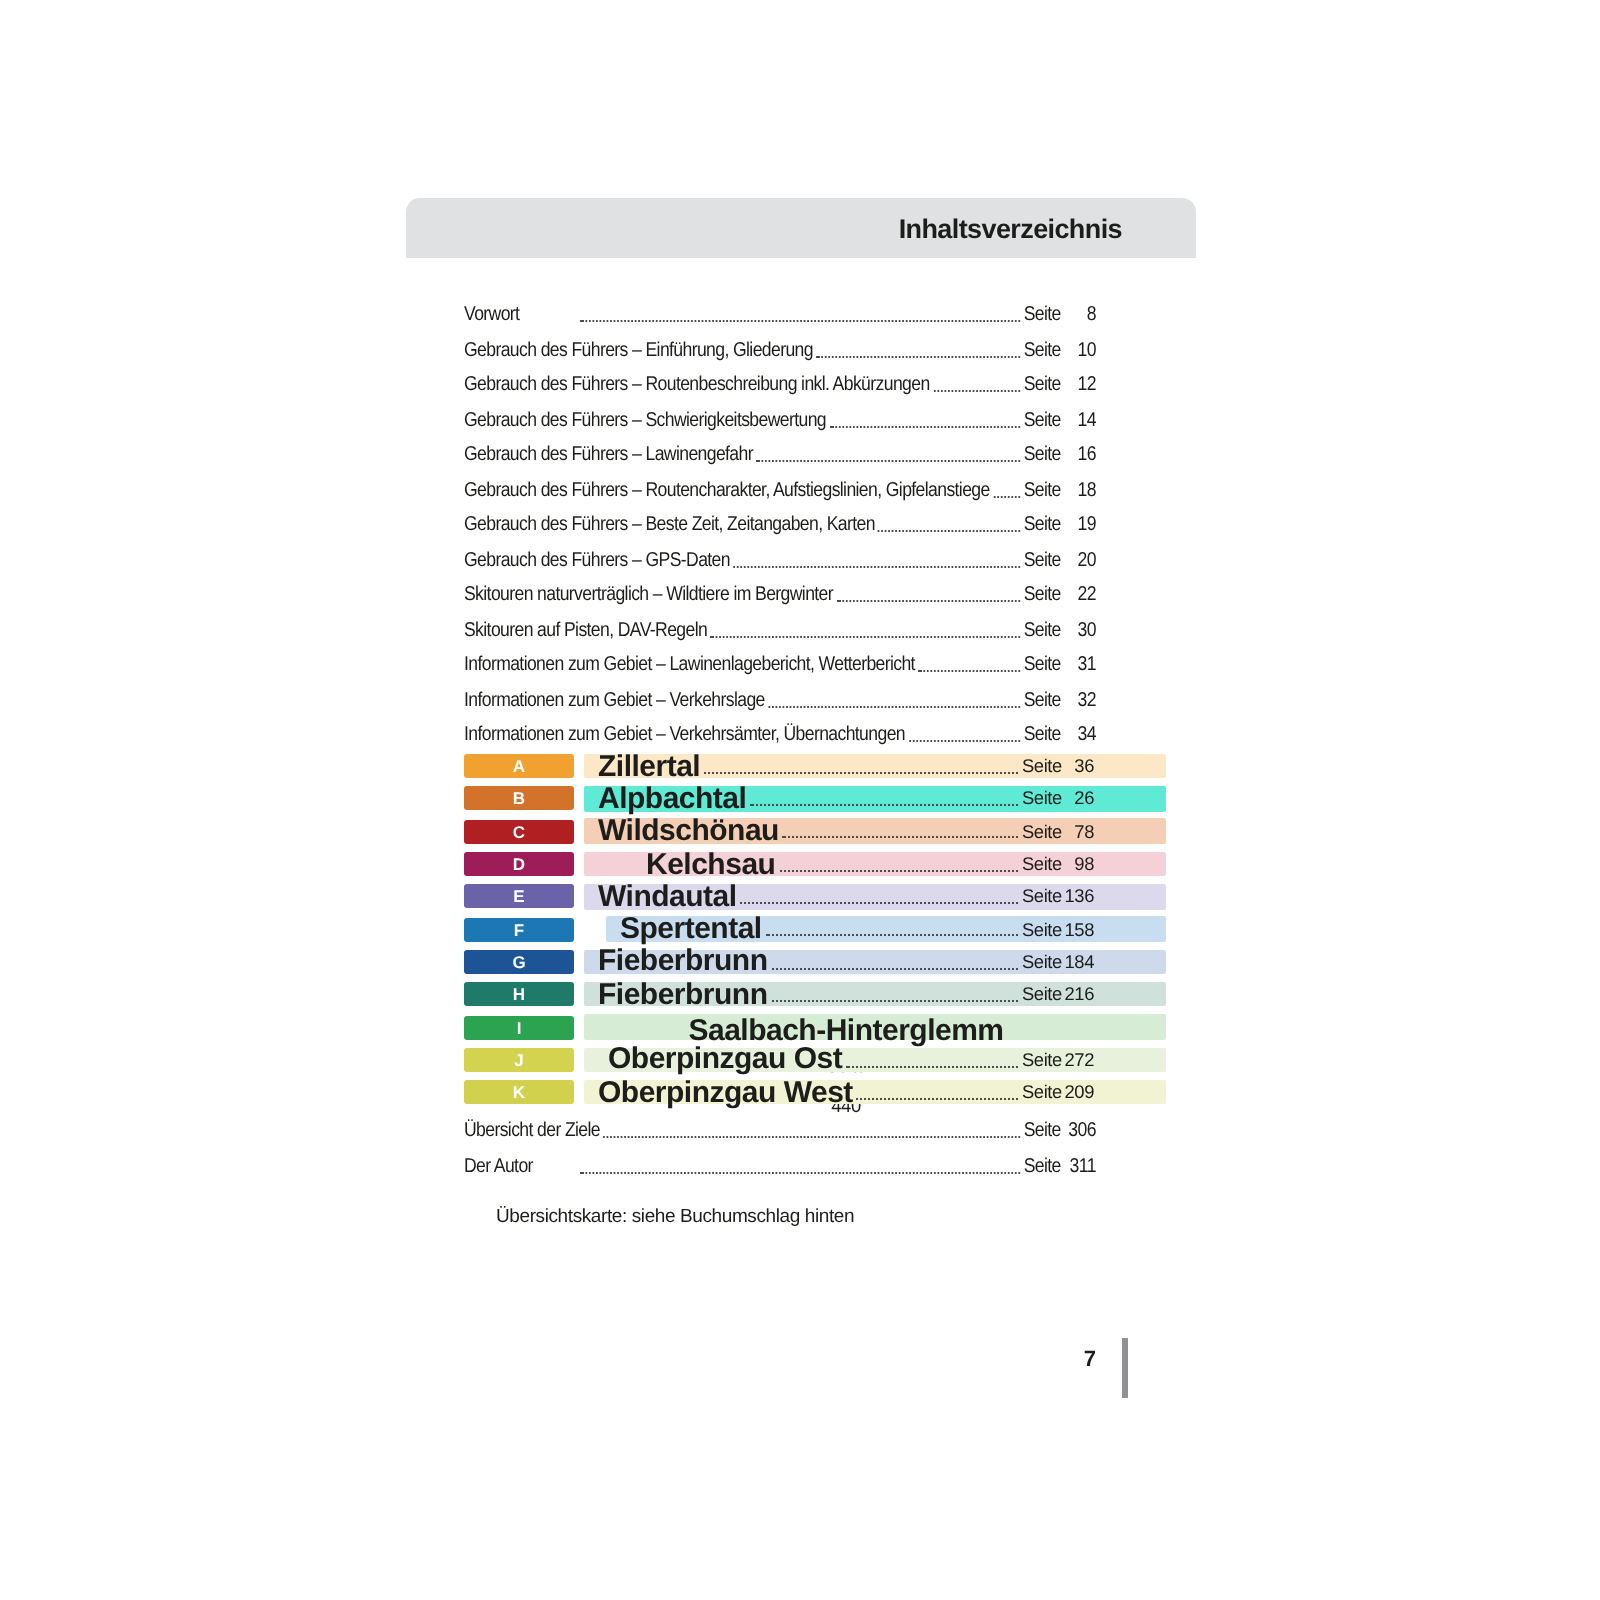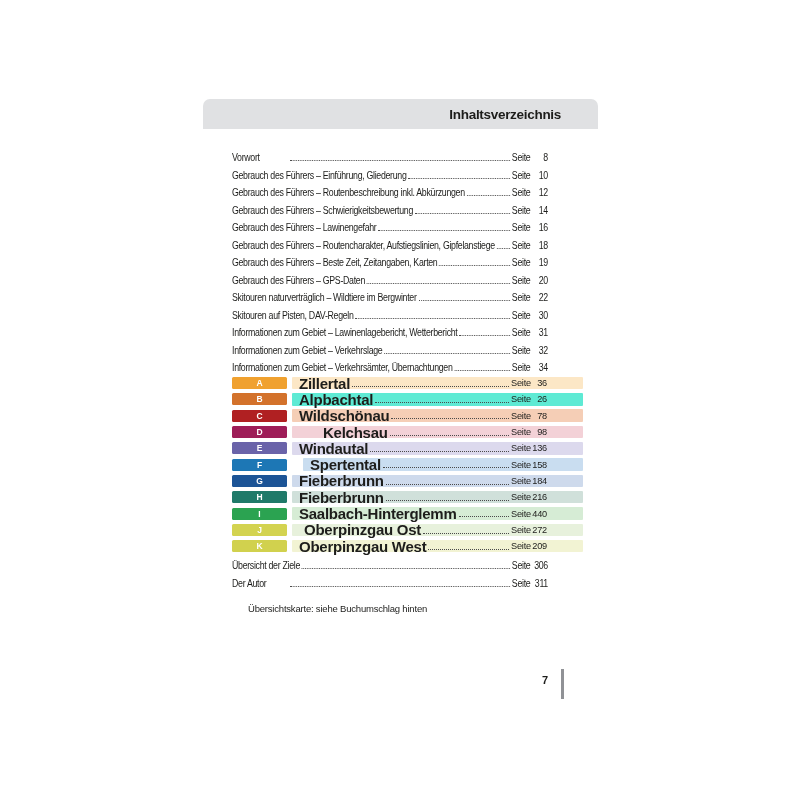--- a/index.html
+++ b/index.html
@@ -219,21 +219,21 @@
         <span class="badge" style="background: rgb(31, 122, 105);">H</span>
         <div class="bar" style="background: rgb(208, 224, 218);">
           <span class="r-name">Fieberbrunn</span>
           <span class="leader"></span>
           <span class="r-seite">Seite</span>
           <span class="r-num">216</span>
         </div>
       </div>
       <div class="region-row">
         <span class="badge" style="background: rgb(43, 163, 81);">I</span>
-        <div class="bar" style="background: rgb(214, 236, 213);">
+        <div class="bar" style="background: rgb(214, 236, 213); flex-direction: column;">
           <span class="r-name">Saalbach-Hinterglemm</span>
           <span class="leader"></span>
           <span class="r-seite">Seite</span>
           <span class="r-num">440</span>
         </div>
       </div>
       <div class="region-row">
         <span class="badge" style="background: rgb(211, 211, 80);">J</span>
         <div class="bar" style="background: rgb(231, 241, 220); padding-left: 12px;">
           <span class="r-name">Oberpinzgau Ost</span>

